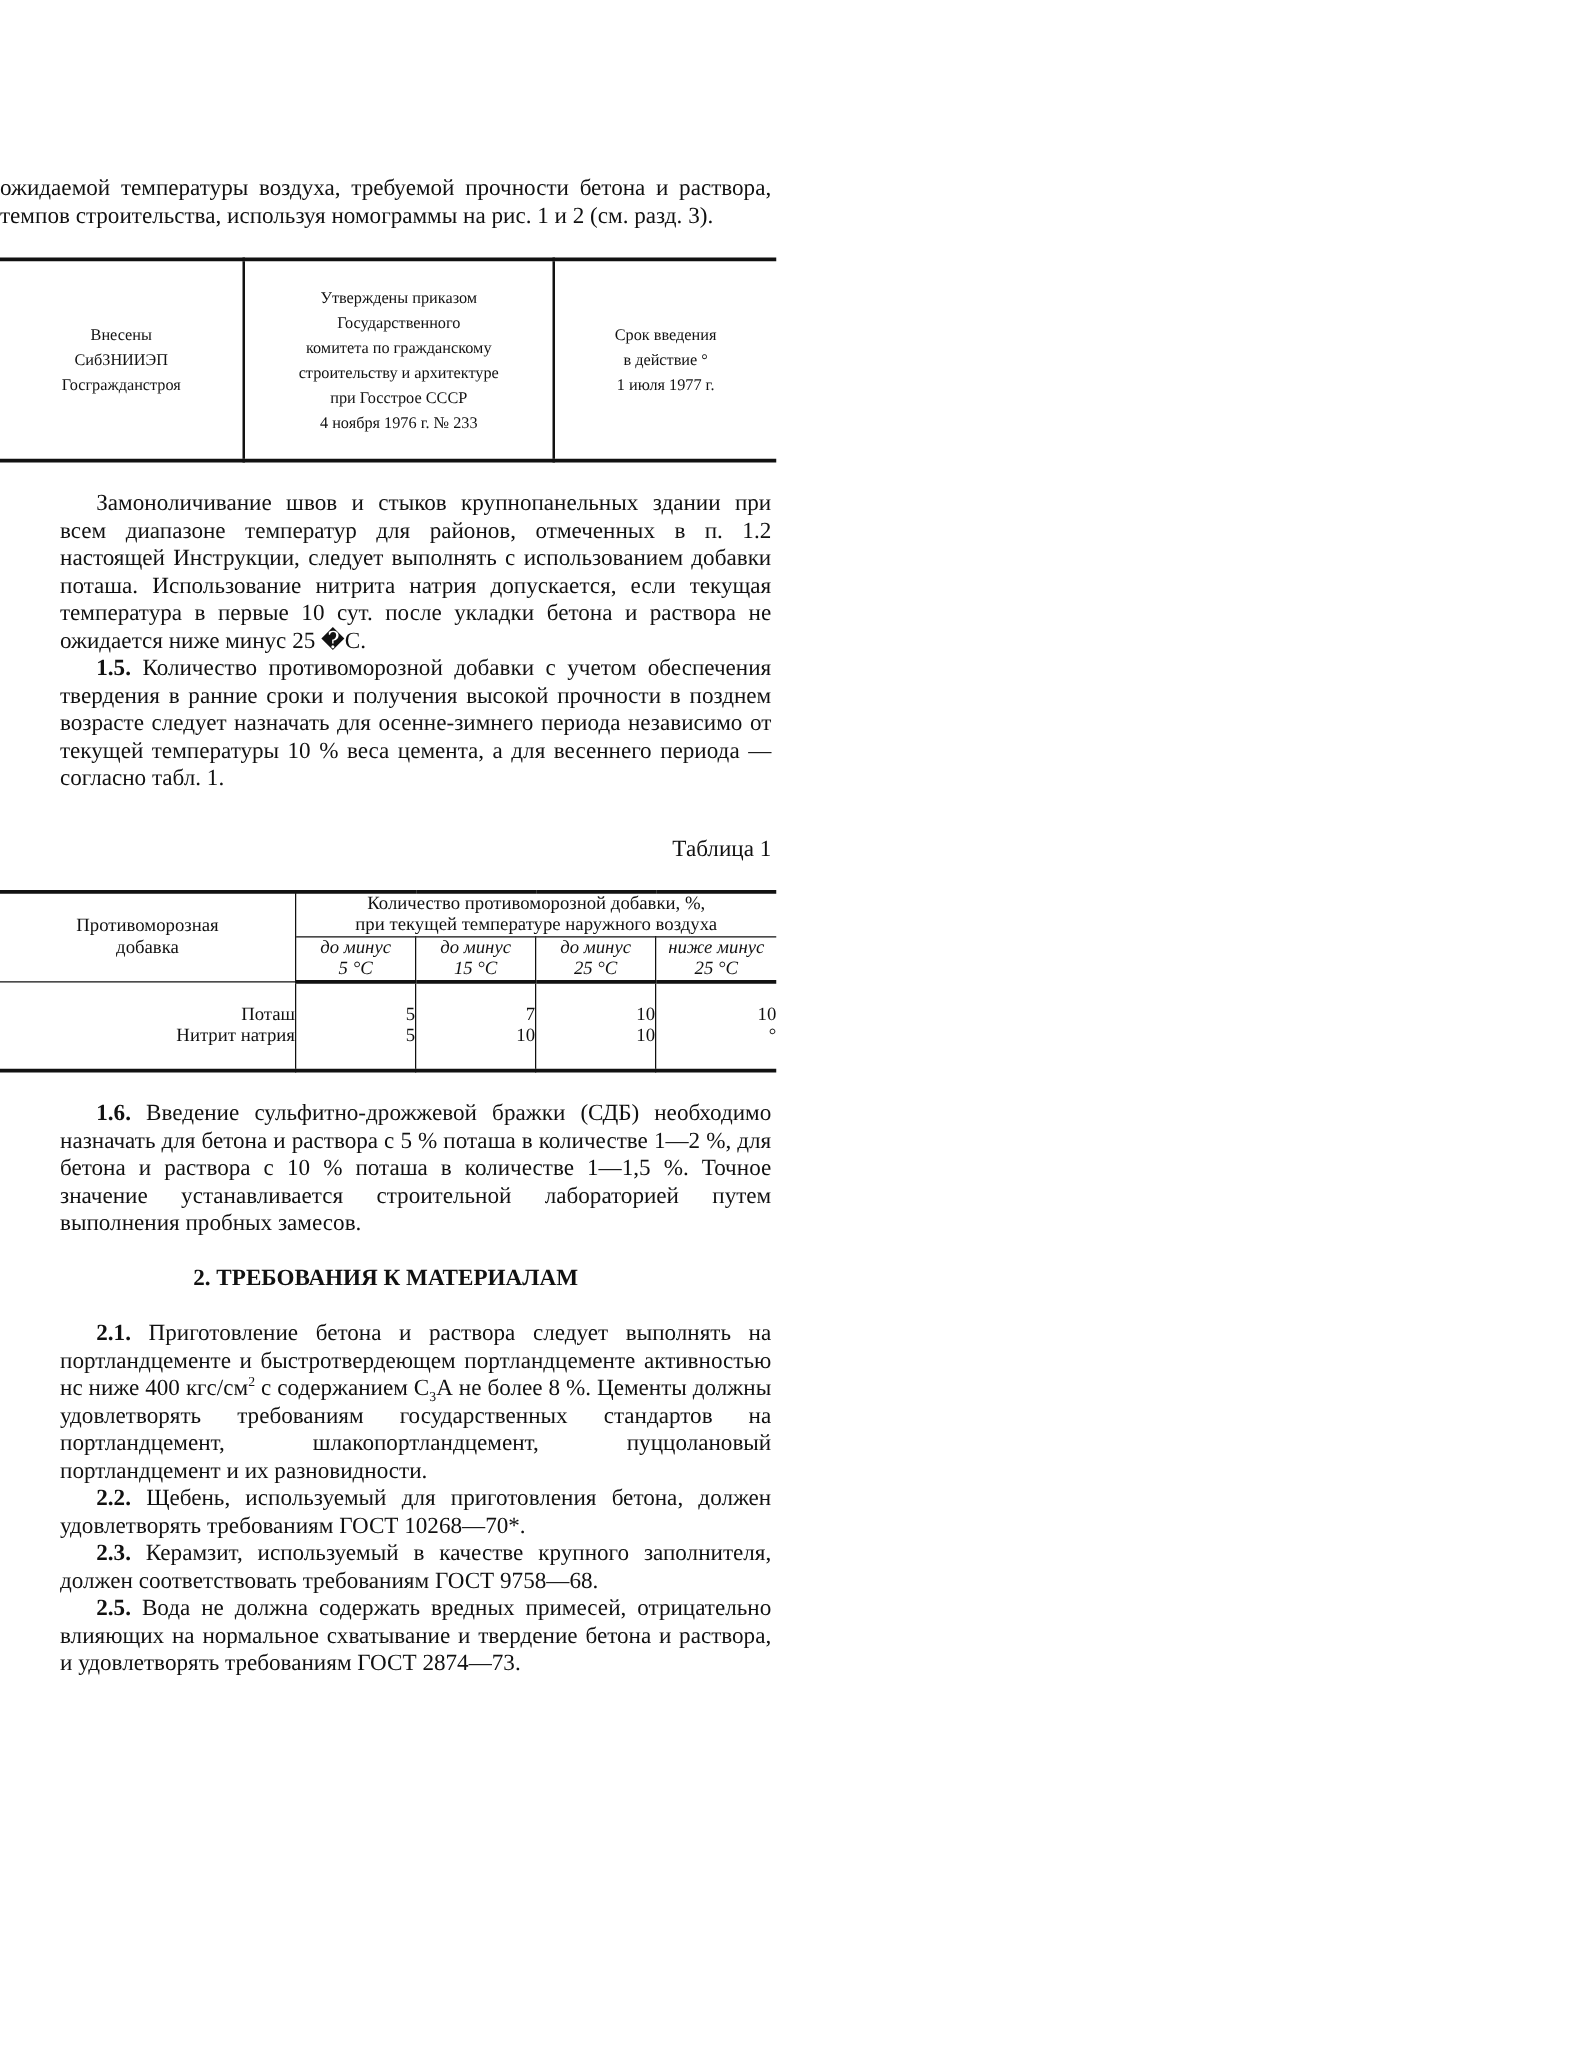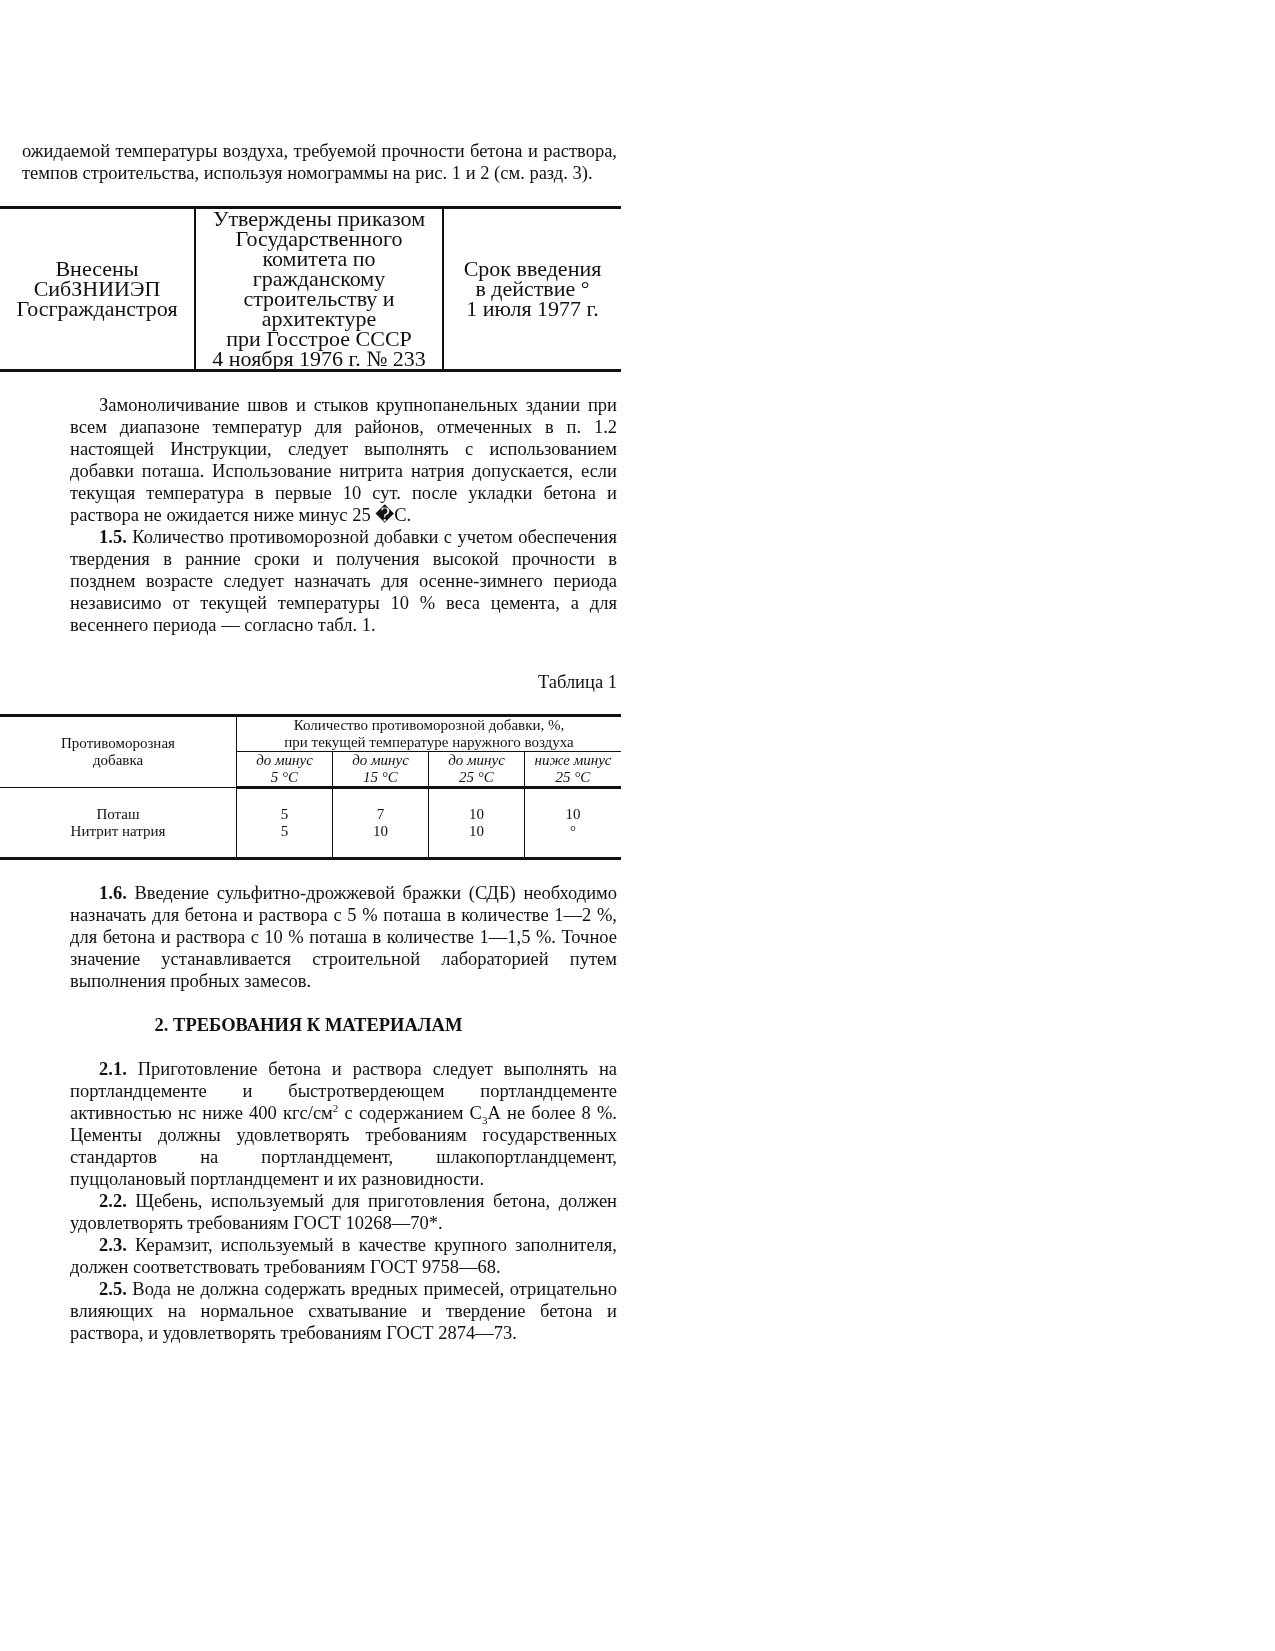--- a/index.html
+++ b/index.html
@@ -1,33 +1,33 @@
 <!DOCTYPE html>
 <html><head>
 <meta charset="utf-8">
 <style>
   html, body { margin: 0; padding: 0; background: #ffffff; }
   body {
     width: 1275px; height: 1651px; position: relative; overflow: hidden;
     font-family: "Liberation Serif", "DejaVu Serif", serif; color: #111;
   }
   .page { position: absolute; left: 0; top: 140px; width: 617px; }
-  p { margin: 0; font-size: 18.5px; line-height: 22px; text-align: justify; padding-left: 22px; }
+  p { margin: 0; font-size: 18.5px; line-height: 22px; text-align: justify; }
   p.indent { text-indent: 29px; margin-left: 48px; }
   .b { font-weight: bold; }
   
   table { border-collapse: collapse; }
   .approval { width: 621px; margin-top: 22px; border-top: 3px solid #111; border-bottom: 3px solid #111; }
-  .approval td { border-left: 2px solid #111; border-right: 2px solid #111; text-align: center; vertical-align: middle; font-size: 22px; line-height: 20px; height: 158px; padding: 0; }
+  .approval td { border-left: 2px solid #111; border-right: 2px solid #111; text-align: center; vertical-align: middle; font-size: 13px; line-height: 20px; height: 158px; padding: 0; }
   .approval td:first-child { border-left: 2px solid #111; }
   .t1-caption { text-align: right; font-size: 18.5px; margin-top: 36px; height: 22px; }
   .t1 { width: 621px; margin-top: 20px; border-top: 3px solid #111; border-bottom: 3px solid #111; font-size: 15px; line-height: 17px; }
   .t1 td, .t1 th { border: 1.5px solid #111; text-align: center; vertical-align: middle; padding: 0; font-weight: normal; }
   .t1 thead tr:last-child th { border-bottom: 3px solid #111; font-style: italic; }
-  .t1 tbody td { height: 68px; }
+  .t1 tbody td { height: 68px; text-align: right; }
   h2 { font-size: 18.5px; font-weight: bold; text-align: center; margin: 22px 0 22px 0; line-height: 22px; }
   sub, sup { font-size: 11px; line-height: 0; }
   .sp { height: 22px; }
 </style>
 </head>
 <body>
 
 <div class="page">
 
   <p>ожидаемой температуры воздуха, требуемой прочности бетона и раствора, темпов строительства, используя номограммы на рис. 1 и 2 (см. разд. 3).</p>

